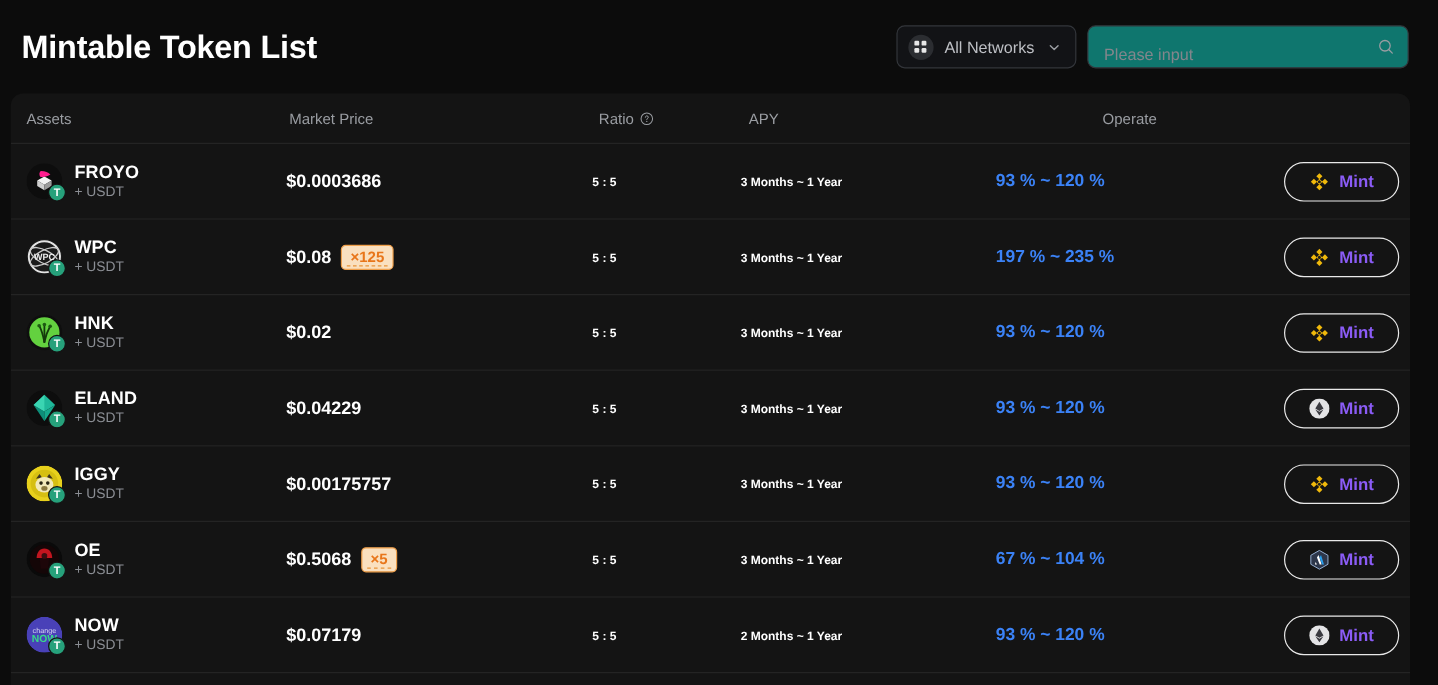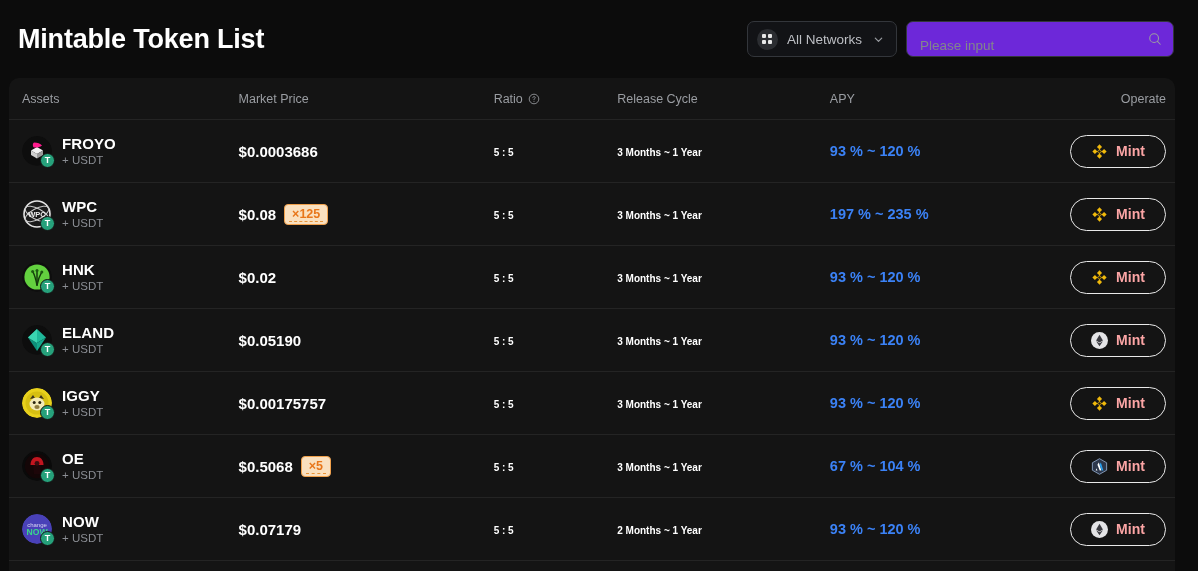--- a/index.html
+++ b/index.html
@@ -93,21 +93,21 @@
     margin-left: 2px;
   }
   .chev svg { display: block; }
 
   .search-box {
     position: relative;
     width: 268px;
     height: 36px;
     border: 1px solid #33363b;
     border-radius: 7px;
-    background: #6d28d9;
+    background: #0f766e;
     display: flex;
     align-items: center;
     padding: 13px 34px 0 13px;
   }
   .search-box input {
     width: 100%;
     background: transparent;
     border: none;
     outline: none;
     color: #e6e6e6;
@@ -270,21 +270,21 @@
   .mint-btn {
     display: inline-flex;
     align-items: center;
     justify-content: center;
     gap: 8px;
     height: 33px;
     width: 96px;
     border-radius: 17px;
     border: 1px solid #e9e9e9;
     background: transparent;
-    color: #fca5a5;
+    color: #8b5cf6;
     font-size: 14px;
     font-weight: bold;
     font-family: "Liberation Sans", sans-serif;
     cursor: pointer;
     padding: 0;
   }
   .mint-btn .chain-ico {
     width: 17px; height: 17px;
     flex-shrink: 0;
   }
@@ -341,23 +341,20 @@
       </div>
       <div class="th c-ratio">
         <span>Ratio</span>
         <span class="help-icon">
           <svg width="12" height="12" viewBox="0 0 14 14" fill="none">
             <circle cx="7" cy="7" r="5.6" stroke="#9a9da2" stroke-width="1"></circle>
             <path d="M5.6 5.5c0-.8.65-1.35 1.45-1.35S8.5 4.7 8.5 5.45c0 .7-.5 1-1.05 1.35-.35.22-.48.45-.48.85" stroke="#9a9da2" stroke-width="0.95" stroke-linecap="round" fill="none"></path>
             <circle cx="6.97" cy="9.6" r="0.62" fill="#9a9da2"></circle>
           </svg>
         </span>
-      </div>
-      <div class="th c-cycle">
-        <span>Release Cycle</span>
       </div>
       <div class="th c-apy">
         <span>APY</span>
       </div>
       <div class="th c-op">
         <span>Operate</span>
       </div>
     </div>
 
     <div class="rows" id="rows-container">
@@ -501,21 +498,21 @@
                 </svg>
               </span>
               <span class="usdt-badge">T</span>
             </span>
             <span class="asset-text">
               <span class="asset-name">ELAND</span>
               <span class="asset-pair">+ USDT</span>
             </span>
           </div>
           <div class="c-price price-cell">
-            <span class="price">$0.05190</span>
+            <span class="price">$0.04229</span>
           </div>
           <div class="c-ratio"><span class="ratio">5 : 5</span></div>
           <div class="c-cycle"><span class="cycle">3 Months ~ 1 Year</span></div>
           <div class="c-apy"><span class="apy">93 % ~ 120 %</span></div>
           <div class="c-op">
             <button class="mint-btn">
               <span class="chain-ico">
                 <svg width="17" height="17" viewBox="0 0 20 20">
                   <circle cx="10" cy="10" r="10" fill="#e4e4e6"></circle>
                   <path d="M10 3.2 L14 10 L10 12.3 L6 10 Z" fill="#3a3a40"></path>

